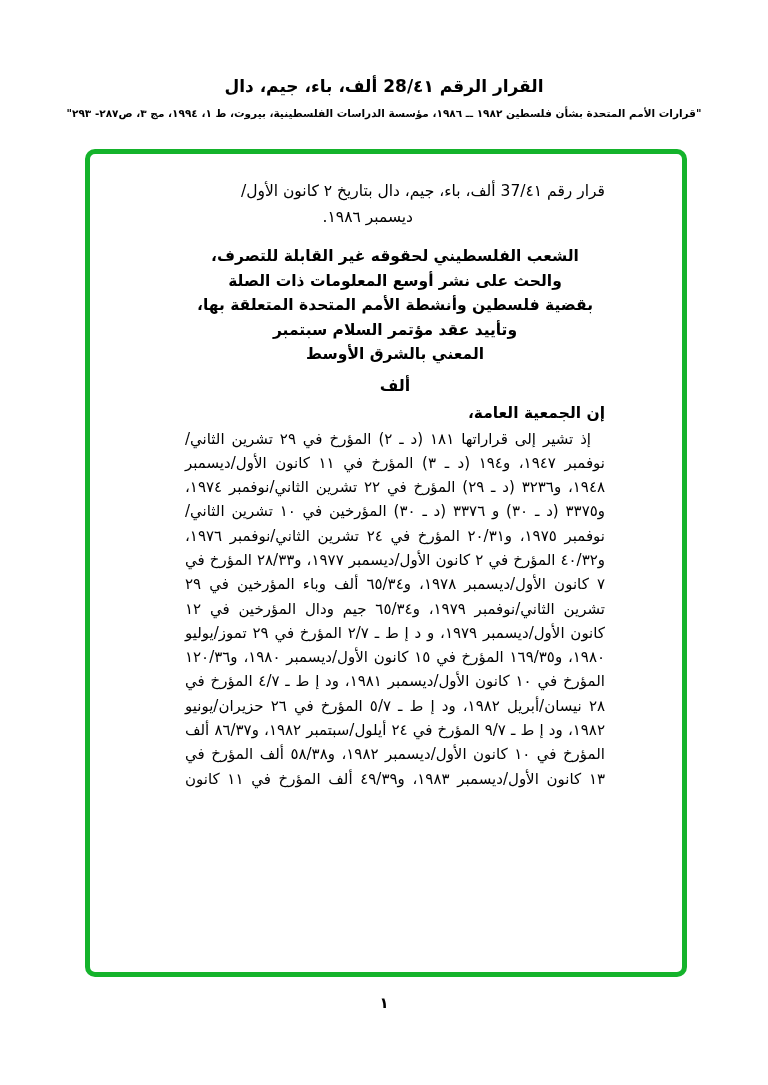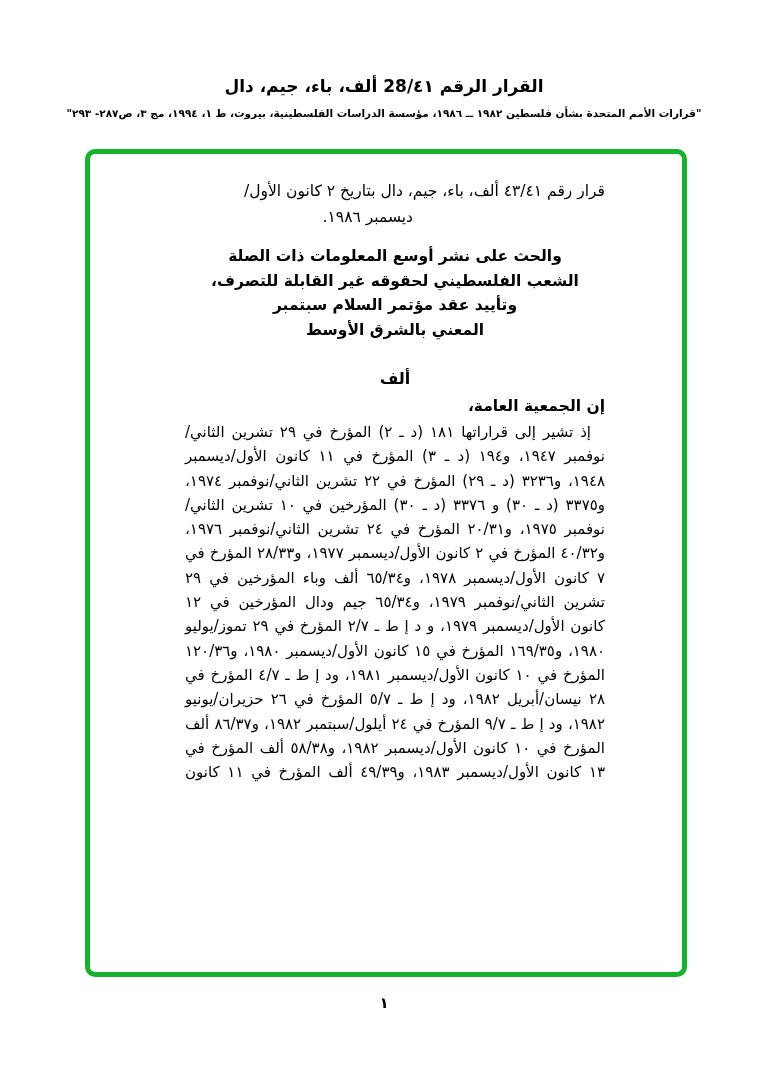--- a/index.html
+++ b/index.html
@@ -44,21 +44,21 @@
   .intro{line-height:26px;text-align:right;}
   .intro-l2{display:block;padding-right:192px;line-height:26px;}
   .heading{
     margin-top:14px;
     text-align:center;
     font-weight:bold;
     font-size:15.5px;
     line-height:24.5px;
   }
   .alif{
-    margin-top:26px;
+    margin-top:8px;
     text-align:center;
     font-weight:bold;
     font-size:16px;
     line-height:22px;
   }
   .preamble{
     margin-top:4px;
     font-weight:bold;
     font-size:15.5px;
     line-height:24px;
@@ -89,27 +89,28 @@
 <div class="page">
 
   <div class="title">القرار الرقم 28/٤١ ألف، باء، جيم، دال</div>
 
   <div class="subtitle">"قرارات الأمم المتحدة بشأن فلسطين ١٩٨٢ ــ ١٩٨٦، مؤسسة الدراسات الفلسطينية، بيروت، ط ١، ١٩٩٤، مج ٣، ص٢٨٧- ٢٩٣"</div>
 
   <div class="frame">
     <div class="inner">
 
       <div class="intro">
-        <span>قرار رقم ٤٣/٤١ ألف، باء، جيم، دال بتاريخ ٢ كانون الأول/</span>
+        <span>قرار رقم 37/٤١ ألف، باء، جيم، دال بتاريخ ٢ كانون الأول/</span>
         <span class="intro-l2">ديسمبر ١٩٨٦.</span>
       </div>
 
       <div class="heading">
+        <div>الشعب الفلسطيني لحقوقه غير القابلة للتصرف،</div>
         <div>والحث على نشر أوسع المعلومات ذات الصلة</div>
-        <div>الشعب الفلسطيني لحقوقه غير القابلة للتصرف،</div>
+        <div>بقضية فلسطين وأنشطة الأمم المتحدة المتعلقة بها،</div>
         <div>وتأييد عقد مؤتمر السلام سبتمبر</div>
         <div>المعني بالشرق الأوسط</div>
       </div>
 
       <div class="alif">ألف</div>
 
       <div class="preamble">إن الجمعية العامة،</div>
 
       <div class="recital">
         <span class="lead">إذ تشير</span><span> إلى قراراتها ١٨١ (د ـ ٢) المؤرخ في ٢٩ تشرين الثاني/نوفمبر ١٩٤٧، و١٩٤ (د ـ ٣) المؤرخ في ١١ كانون الأول/ديسمبر ١٩٤٨، و٣٢٣٦ (د ـ ٢٩) المؤرخ في ٢٢ تشرين الثاني/نوفمبر ١٩٧٤، و٣٣٧٥ (د ـ ٣٠) و ٣٣٧٦ (د ـ ٣٠) المؤرخين في ١٠ تشرين الثاني/نوفمبر ١٩٧٥، و٢٠/٣١ المؤرخ في ٢٤ تشرين الثاني/نوفمبر ١٩٧٦، و٤٠/٣٢ المؤرخ في ٢ كانون الأول/ديسمبر ١٩٧٧، و٢٨/٣٣ المؤرخ في ٧ كانون الأول/ديسمبر ١٩٧٨، و٦٥/٣٤ ألف وباء المؤرخين في ٢٩ تشرين الثاني/نوفمبر ١٩٧٩، و٦٥/٣٤ جيم ودال المؤرخين في ١٢ كانون الأول/ديسمبر ١٩٧٩، و د إ ط ـ ٢/٧ المؤرخ في ٢٩ تموز/يوليو ١٩٨٠، و١٦٩/٣٥ المؤرخ في ١٥ كانون الأول/ديسمبر ١٩٨٠، و١٢٠/٣٦ المؤرخ في ١٠ كانون الأول/ديسمبر ١٩٨١، ود إ ط ـ ٤/٧ المؤرخ في ٢٨ نيسان/أبريل ١٩٨٢، ود إ ط ـ ٥/٧ المؤرخ في ٢٦ حزيران/يونيو ١٩٨٢، ود إ ط ـ ٩/٧ المؤرخ في ٢٤ أيلول/سبتمبر ١٩٨٢، و٨٦/٣٧ ألف المؤرخ في ١٠ كانون الأول/ديسمبر ١٩٨٢، و٥٨/٣٨ ألف المؤرخ في ١٣ كانون الأول/ديسمبر ١٩٨٣، و٤٩/٣٩ ألف المؤرخ في ١١ كانون</span>

